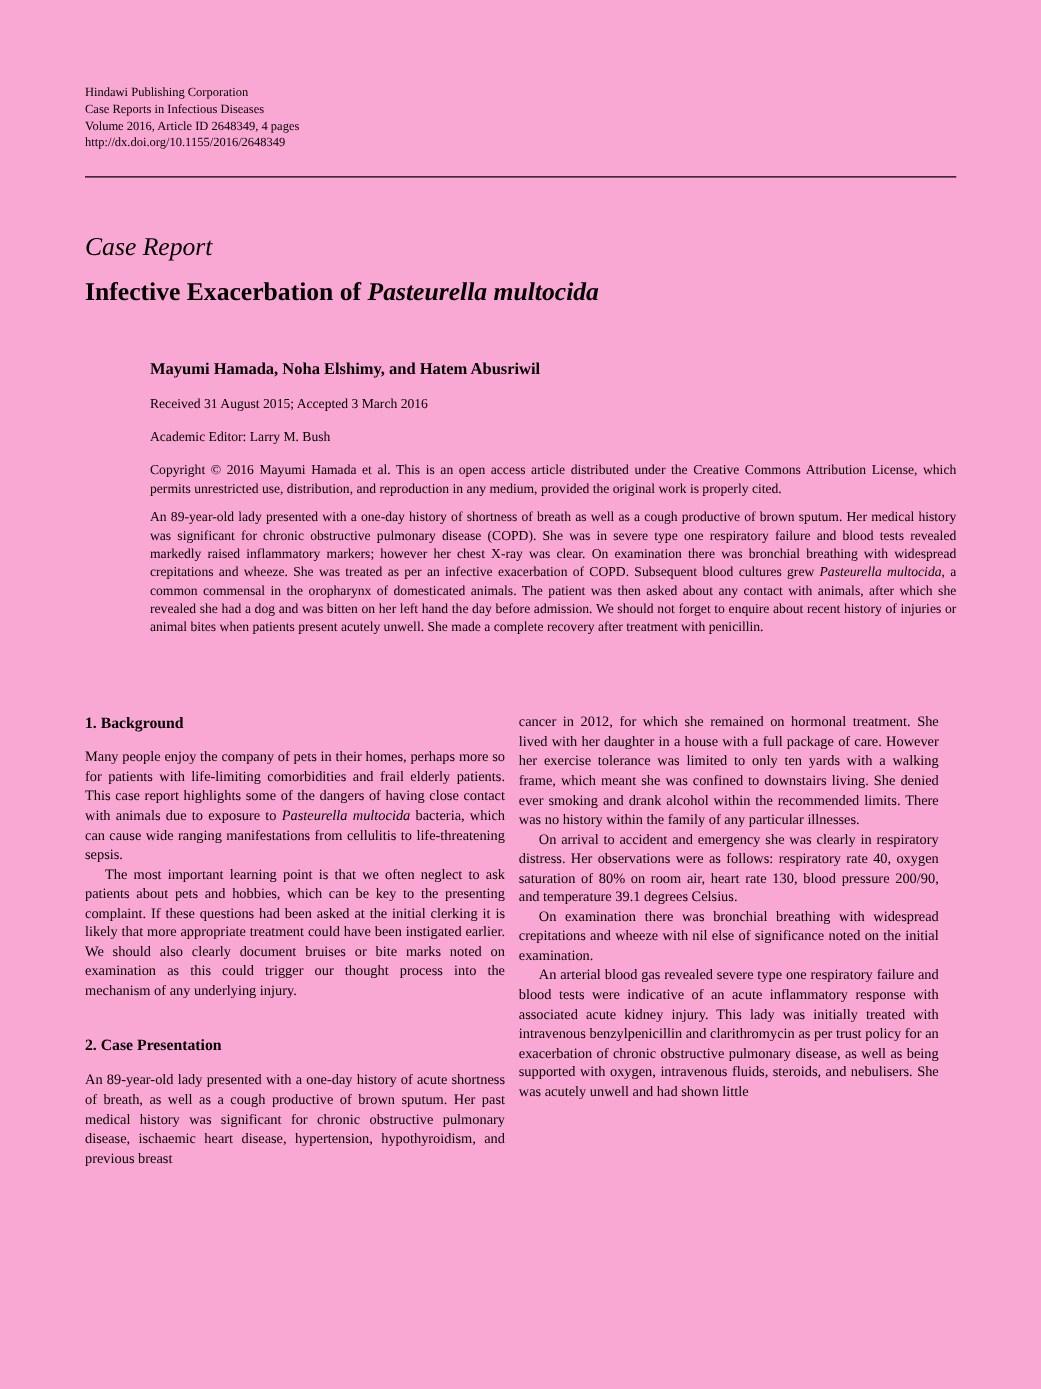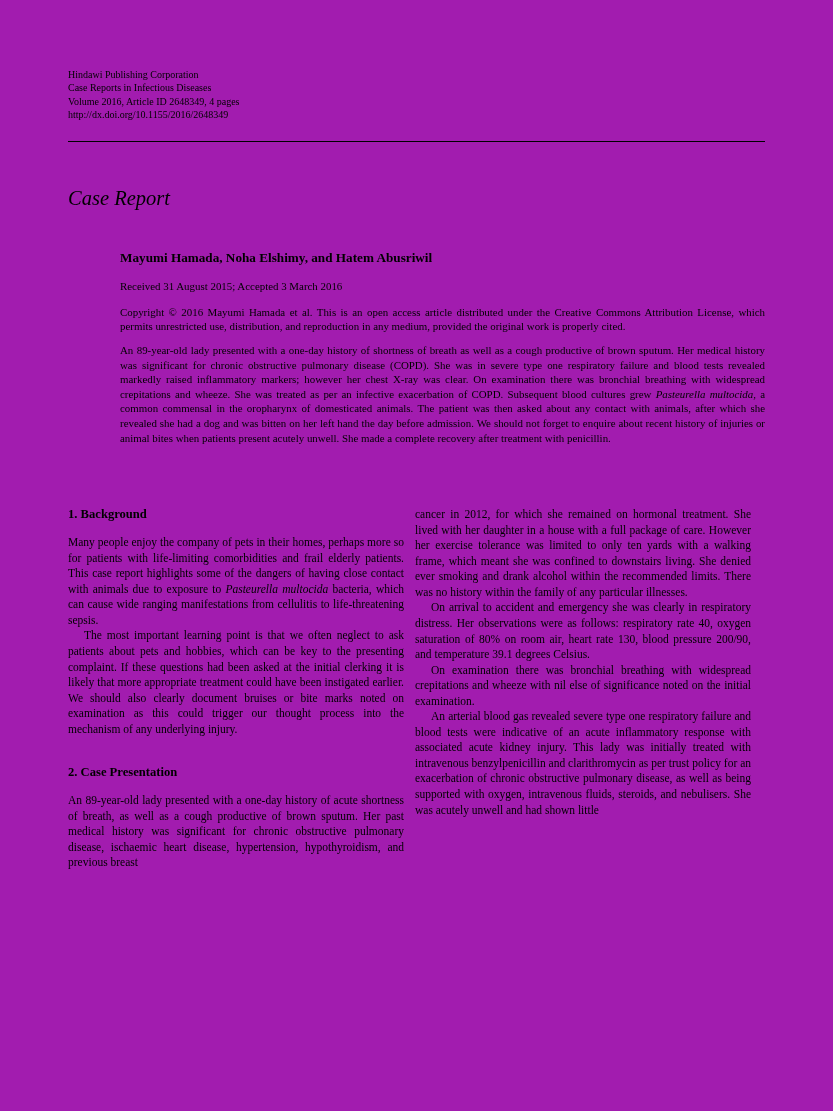--- a/index.html
+++ b/index.html
@@ -4,21 +4,21 @@
 <style>
   html, body {
     margin: 0;
     padding: 0;
     background: #ffffff;
   }
   .page {
     position: relative;
     width: 833px;
     height: 1111px;
-    background: #a21caf;
+    background: #f9a8d4;
     color: #000000;
     font-family: "Liberation Serif", "DejaVu Serif", serif;
     overflow: hidden;
     box-sizing: border-box;
   }
   .content {
     position: absolute;
     left: 68px;
     top: 68px;
     width: 697px;
@@ -107,24 +107,26 @@
       <div>Hindawi Publishing Corporation</div>
       <div>Case Reports in Infectious Diseases</div>
       <div>Volume 2016, Article ID 2648349, 4 pages</div>
       <div>http://dx.doi.org/10.1155/2016/2648349</div>
     </header>
 
     <div class="rule"></div>
 
     <div class="kicker">Case Report</div>
 
+    <h1 class="title"><span>Infective Exacerbation of </span><em>Pasteurella multocida</em></h1>
 
     <div class="front">
       <div class="authors">Mayumi Hamada, Noha Elshimy, and Hatem Abusriwil</div>
       <div class="line-item">Received 31 August 2015; Accepted 3 March 2016</div>
+      <div class="line-item">Academic Editor: Larry M. Bush</div>
       <p class="copyright">Copyright © 2016 Mayumi Hamada et al. This is an open access article distributed under the Creative Commons Attribution License, which permits unrestricted use, distribution, and reproduction in any medium, provided the original work is properly cited.</p>
       <p class="abstract"><span>An 89-year-old lady presented with a one-day history of shortness of breath as well as a cough productive of brown sputum. Her medical history was significant for chronic obstructive pulmonary disease (COPD). She was in severe type one respiratory failure and blood tests revealed markedly raised inflammatory markers; however her chest X-ray was clear. On examination there was bronchial breathing with widespread crepitations and wheeze. She was treated as per an infective exacerbation of COPD. Subsequent blood cultures grew </span><em>Pasteurella multocida</em><span>, a common commensal in the oropharynx of domesticated animals. The patient was then asked about any contact with animals, after which she revealed she had a dog and was bitten on her left hand the day before admission. We should not forget to enquire about recent history of injuries or animal bites when patients present acutely unwell. She made a complete recovery after treatment with penicillin.</span></p>
     </div>
 
     <div class="body-cols">
       <div class="col">
         <h2 class="sec-heading">1. Background</h2>
         <p><span>Many people enjoy the company of pets in their homes, perhaps more so for patients with life-limiting comorbidities and frail elderly patients. This case report highlights some of the dangers of having close contact with animals due to exposure to </span><em>Pasteurella multocida</em><span> bacteria, which can cause wide ranging manifestations from cellulitis to life-threatening sepsis.</span></p>
         <p class="indent">The most important learning point is that we often neglect to ask patients about pets and hobbies, which can be key to the presenting complaint. If these questions had been asked at the initial clerking it is likely that more appropriate treatment could have been instigated earlier. We should also clearly document bruises or bite marks noted on examination as this could trigger our thought process into the mechanism of any underlying injury.</p>
         <h2 class="sec-heading second">2. Case Presentation</h2>

